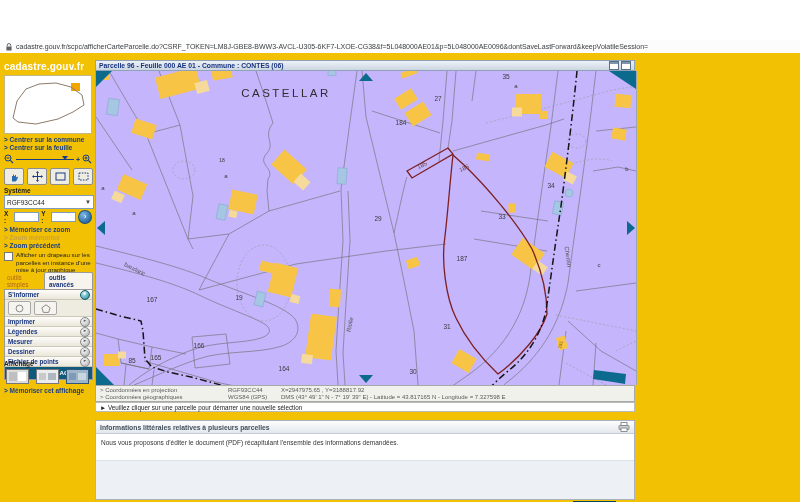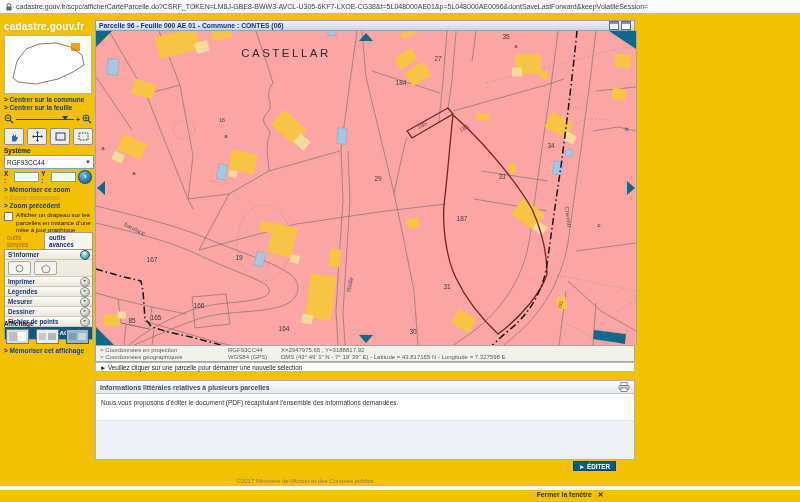--- a/index.html
+++ b/index.html
@@ -1,17 +1,17 @@
 <!DOCTYPE html>
 <html><head>
 <meta charset="utf-8">
 <style>
   html,body{margin:0;padding:0;width:800px;height:502px;overflow:hidden;
     font-family:"Liberation Sans",sans-serif;-webkit-font-smoothing:antialiased;}
-  .abs{position:absolute;}
+  .abs{position:absolute;margin-top:40px;}
   
   #urlbar{left:0;top:0;width:800px;height:13px;background:#fcfcfc;border-bottom:1px solid #dcdcdc;
     display:flex;align-items:center;font-size:7px;color:#3c4043;}
   #urlbar .lock{margin:0 4px 0 6px;display:flex;}
   
   #page{left:0;top:13px;width:800px;height:489px;background:#f2c104;}
   
   #logo{left:4px;top:21px;width:90px;height:13px;color:#fff;font-size:10px;font-weight:bold;letter-spacing:.2px;}
   #minimap{left:4px;top:35px;width:86px;height:57px;background:#fff;border:1px solid #c2b98a;}
   #navlinks{left:4px;top:96px;width:90px;font-size:6.5px;font-weight:bold;color:#1a3e86;line-height:8px;}
@@ -61,21 +61,21 @@
   .thumb{width:21px;height:13px;border:1px solid #777;background:#ddd;position:relative;}
   .thumb i{position:absolute;display:block;}
   #memaff{left:4px;top:347px;font-size:6.5px;font-weight:bold;color:#1a3e86;}
   
   #maphead{left:95px;top:20px;width:540px;height:11px;background:linear-gradient(#eef2f7,#ccd6e2);
     border:1px solid #8fa3b8;display:flex;align-items:center;font-size:6.8px;font-weight:bold;color:#16337e;
     padding:0 3px;box-sizing:border-box;}
   #maphead .sp{flex:1;}
   .winicon{width:8px;height:7px;border:1px solid #5a6f85;background:#fff;position:relative;margin-left:2px;}
   .winicon::before{content:"";position:absolute;left:0;top:0;width:100%;height:2px;background:#7f97ad;}
-  #mapcanvas{left:95px;top:31px;width:540px;height:314px;background:#fca5a5;
+  #mapcanvas{left:95px;top:31px;width:540px;height:314px;background:#c4b5fd;
     border-left:1px solid #9aa8b5;border-right:1px solid #9aa8b5;}
   #coordsbar{left:95px;top:345px;width:540px;height:17px;background:#f1f1ec;border:1px solid #a8a8a8;
     box-sizing:border-box;font-size:6px;color:#5a5a5a;padding:1px 0;}
   .crow{display:flex;line-height:7px;}
   .crow .c1{width:128px;padding-left:4px;} .crow .c2{width:53px;} .crow .c3{flex:1;}
   #hintbar{left:95px;top:362px;width:540px;height:10px;background:#fff;border:1px solid #bbb;
     box-sizing:border-box;font-size:6.3px;color:#222;padding:1px 4px;}
   
   #infopanel{left:95px;top:380px;width:540px;height:80px;border:1px solid #a8b2bc;background:#edf1f5;box-sizing:border-box;}
   #ip-head{height:12px;background:linear-gradient(#fdfdfe,#e2e8ee);border-bottom:1px solid #c2cad2;

